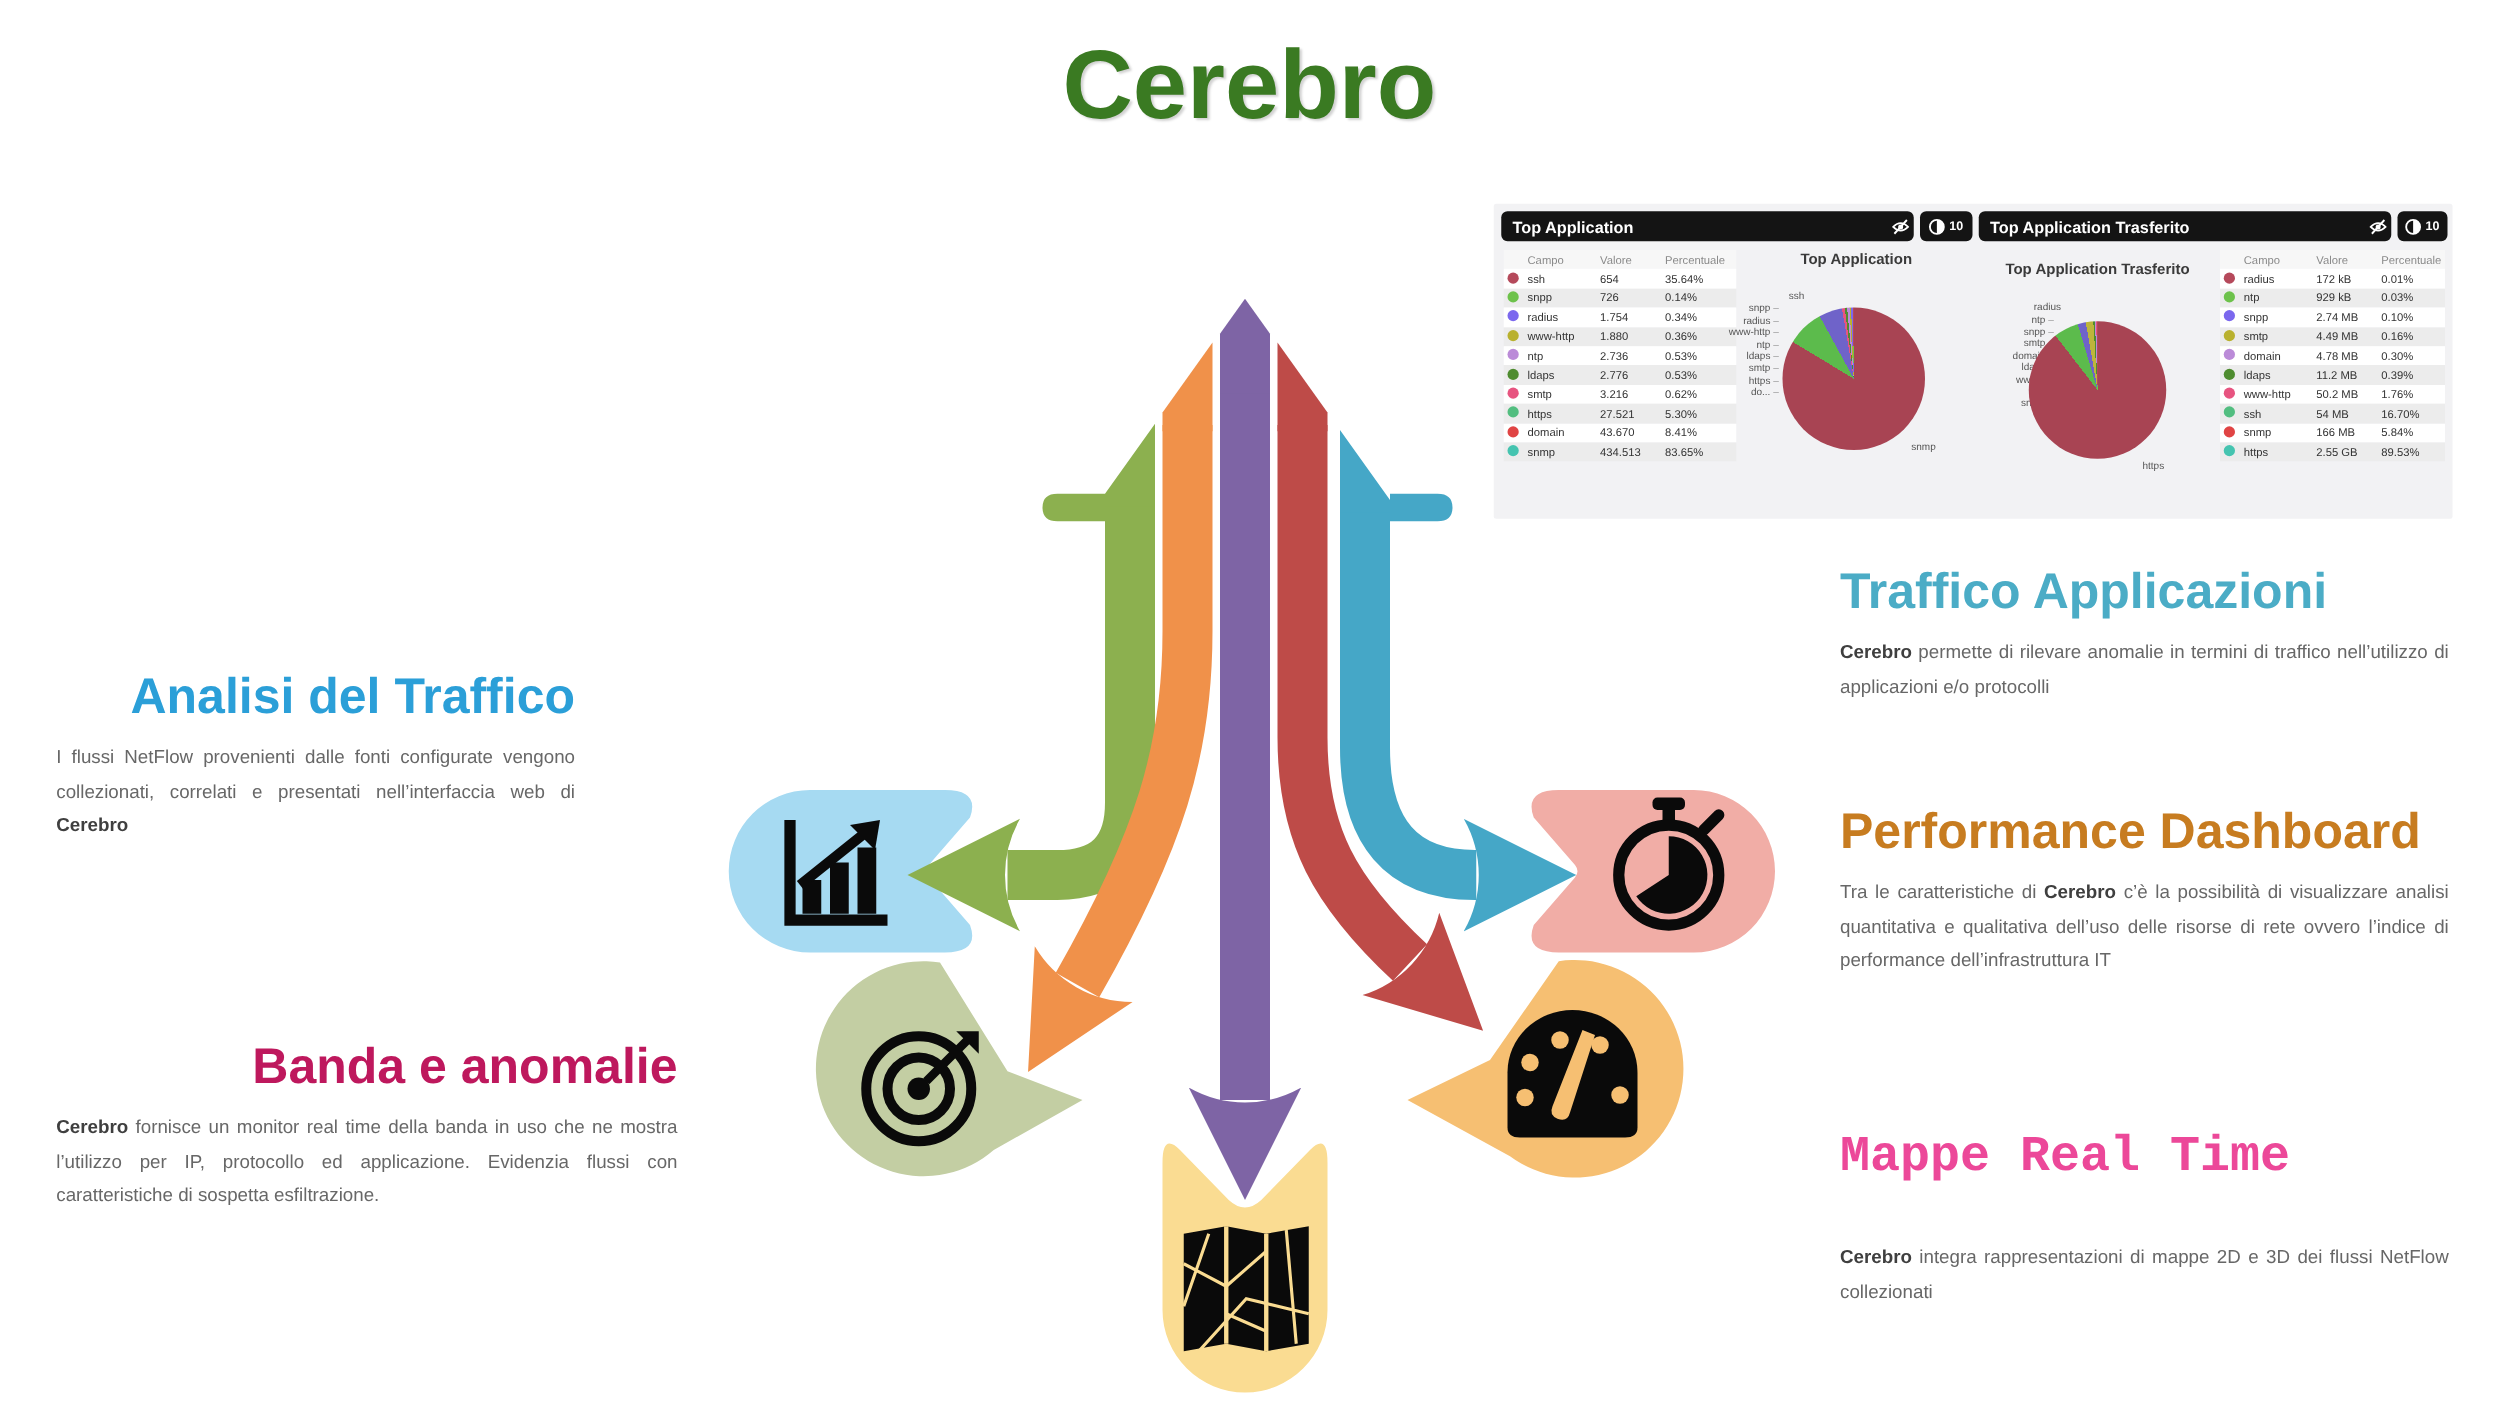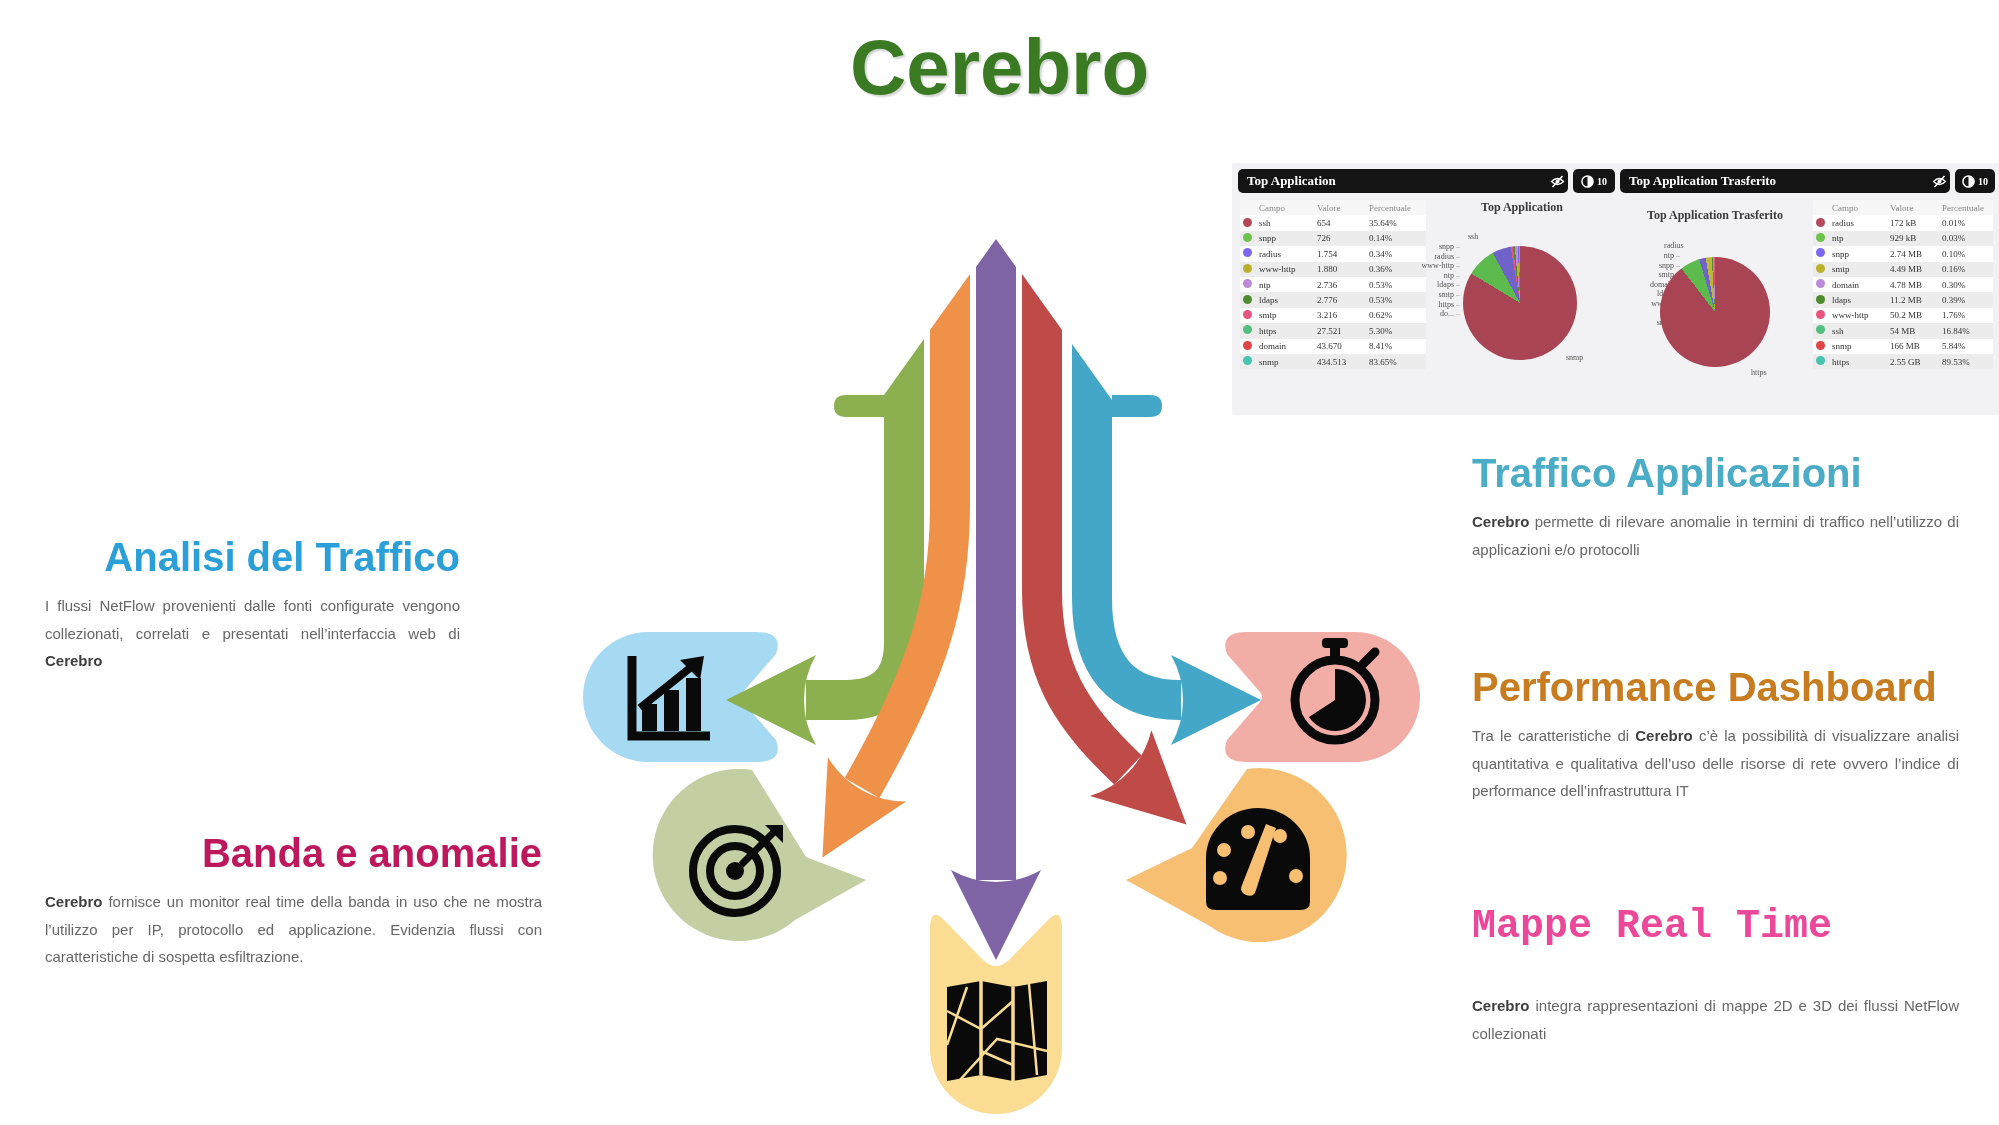--- a/index.html
+++ b/index.html
@@ -13,22 +13,22 @@
   
   .sec{position:absolute;}
   .sec h2{margin:0 0 14px 0;font-size:40px;font-weight:700;line-height:1.05;}
   .sec p{margin:0;font-size:15px;line-height:27.5px;color:#676767;text-align:justify;}
   .sec p .b{font-weight:700;color:#3f3f3f;}
   .sec.right-col h2{text-align:left;}
   .sec.left-col h2{text-align:right;}
   .c-blue{color:#2b9fd8;} .c-green{color:#be185d;} .c-teal{color:#4bacc6;}
   .c-orange{color:#c77c20;} .c-gold{color:#ec4899;font-family:Liberation Mono, monospace;}
   
-  .dash{position:absolute;left:1232px;top:163px;width:767px;height:252px;background:#f2f2f4;
-        border-radius:2px;font-family:Liberation Serif, serif;}
+  .dash{position:absolute;left:1195px;top:163px;width:767px;height:252px;background:#f2f2f4;
+        border-radius:2px;font-family:Liberation Sans, sans-serif;}
   .dash .hbar{position:absolute;height:24px;background:#141414;border-radius:5px;
         display:flex;align-items:center;color:#fff;}
   .dash .hbar .ht{font-size:13px;font-weight:700;padding-left:9px;flex:1;white-space:nowrap;}
   .dash .hbar .hicon{width:22px;display:flex;justify-content:center;align-items:center;cursor:pointer;}
   .dash .chip{position:absolute;height:24px;background:#141414;border-radius:5px;display:flex;
         align-items:center;justify-content:center;gap:3px;color:#fff;font-size:10px;font-weight:700;cursor:pointer;}
   .ptable{position:absolute;font-size:9px;color:#333;}
   .trow{display:grid;grid-template-columns:16px 58px 52px 1fr;align-items:center;height:15.4px;
         background:#fff;padding:0 3px;}
   .trow.alt{background:#ececec;}
@@ -311,21 +311,21 @@
         <div class="trow">
           <span><span class="dot" style="background:#e75480"></span></span>
           <span>www-http</span>
           <span>50.2 MB</span>
           <span>1.76%</span>
         </div>
         <div class="trow alt">
           <span><span class="dot" style="background:#52be80"></span></span>
           <span>ssh</span>
           <span>54 MB</span>
-          <span>16.84%</span>
+          <span>16.70%</span>
         </div>
         <div class="trow">
           <span><span class="dot" style="background:#e04444"></span></span>
           <span>snmp</span>
           <span>166 MB</span>
           <span>5.84%</span>
         </div>
         <div class="trow alt">
           <span><span class="dot" style="background:#45c4b0"></span></span>
           <span>https</span>
@@ -340,21 +340,21 @@
     <p><span>I flussi NetFlow provenienti dalle fonti configurate vengono collezionati, correlati e presentati nell’interfaccia web di </span><span class="b">Cerebro</span></p>
   </div>
   <div class="sec left-col" style="left:45px;top:832px;width:497px;">
     <h2 class="c-green">Banda e anomalie</h2>
     <p><span class="b">Cerebro</span><span> fornisce un monitor real time della banda in uso che ne mostra l’utilizzo per IP, protocollo ed applicazione. Evidenzia flussi con caratteristiche di sospetta esfiltrazione.</span></p>
   </div>
   <div class="sec right-col" style="left:1472px;top:452px;width:487px;">
     <h2 class="c-teal">Traffico Applicazioni</h2>
     <p><span class="b">Cerebro</span><span> permette di rilevare anomalie in termini di traffico nell’utilizzo di applicazioni e/o protocolli</span></p>
   </div>
-  <div class="sec right-col" style="left:1472px;top:666px;width:487px;">
+  <div class="sec right-col" style="left:1472px;top:644px;width:487px;">
     <h2 class="c-orange">Performance Dashboard</h2>
     <p><span>Tra le caratteristiche di </span><span class="b">Cerebro</span><span> c’è la possibilità di visualizzare analisi quantitativa e qualitativa dell’uso delle risorse di rete ovvero l’indice di performance dell’infrastruttura IT</span></p>
   </div>
   <div class="sec right-col" style="left:1472px;top:906px;width:487px;">
     <h2 class="c-gold" style="margin-bottom:44px;">Mappe Real Time</h2>
     <p><span class="b">Cerebro</span><span> integra rappresentazioni di mappe 2D e 3D dei flussi NetFlow collezionati</span></p>
   </div>
 
 </div>
 

